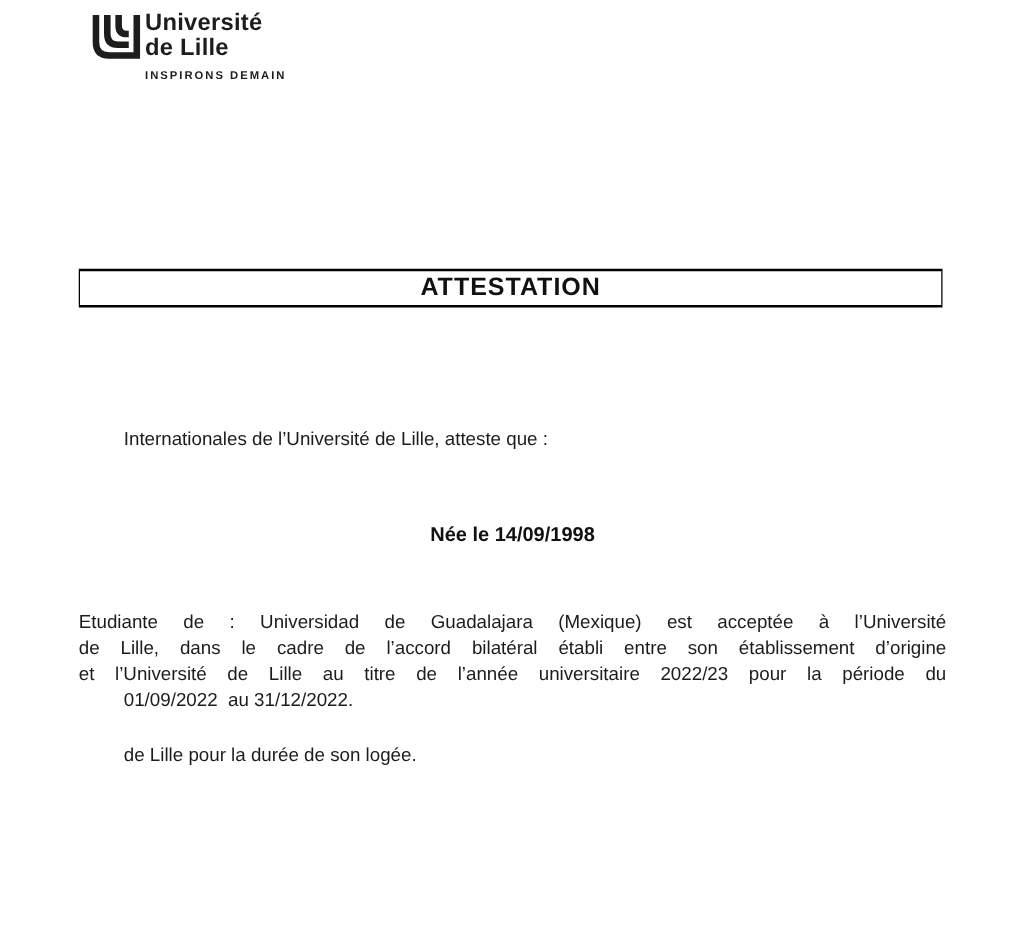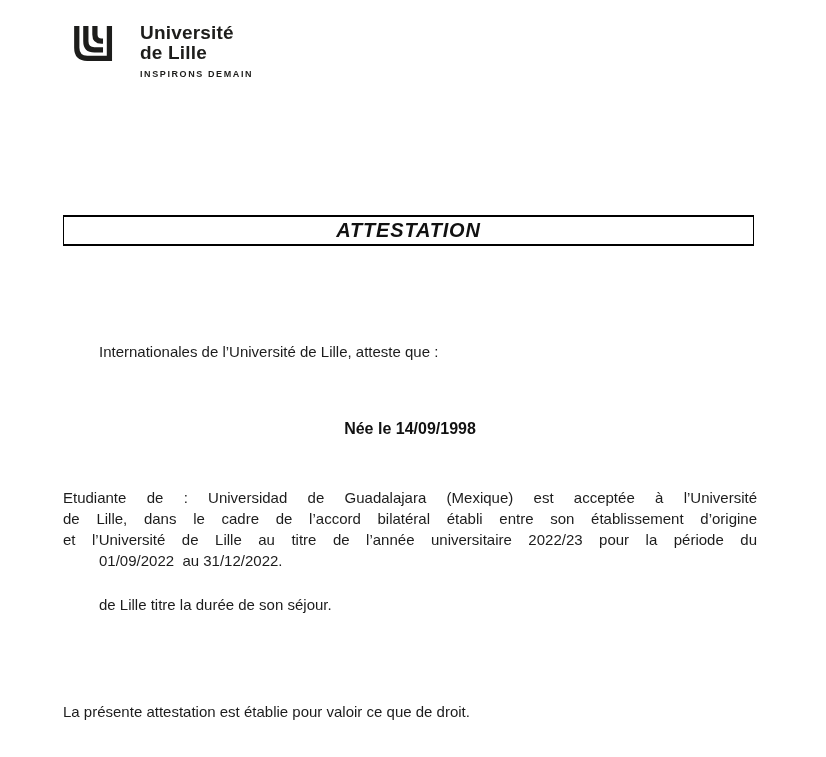--- a/index.html
+++ b/index.html
@@ -10,24 +10,24 @@
     background: #ffffff;
     font-family: "Liberation Sans", sans-serif;
     color: #1c1c1c;
     overflow: hidden;
   }
 
   
   .logo-header {
     position: absolute;
     left: 72px;
-    top: 23px;
+    top: 9px;
     display: flex;
     align-items: flex-start;
-    gap: 26px;
+    gap: 2px;
   }
   .logo-mark { margin-top: 2px; }
   .logo-text-col { display: flex; flex-direction: column; }
   .logo-institution {
     font-size: 19px;
     line-height: 20px;
     font-weight: 600;
     letter-spacing: 0.2px;
     color: #1d1d1b;
   }
@@ -45,21 +45,20 @@
     left: 63px;
     top: 215px;
     width: 689px;
     height: 27px;
     border: 2px solid #000000;
     border-left-width: 1px;
     border-right-width: 1px;
     display: flex;
     align-items: center;
     justify-content: center;
-    font-style: italic;
   }
   .title-text {
     font-weight: 700;
     font-size: 20px;
     letter-spacing: 0.8px;
     color: #111111;
   }
 
   
   .para {
@@ -127,18 +126,17 @@
   </div>
 
   <div class="para" style="top:487px">
       <div class="line line-justify">Etudiante de : Universidad de Guadalajara (Mexique) est acceptée à l’Université</div>
       <div class="line line-justify">de Lille, dans le cadre de l’accord bilatéral établi entre son établissement d’origine</div>
       <div class="line line-justify">et l’Université de Lille au titre de l’année universitaire 2022/23 pour la période du</div>
       <div class="line line-last">01/09/2022&nbsp; au 31/12/2022.</div>
     </div>
 
   <div class="para" style="top:594px">
-      <div class="line line-last">de Lille titre la durée de son séjour.</div>
+      <div class="line line-last">de Lille pour la durée de son logée.</div>
     </div>
 
-  <div class="closing-line">La présente attestation est établie pour valoir ce que de droit.</div>
 
 </div>
 
 </body></html>

